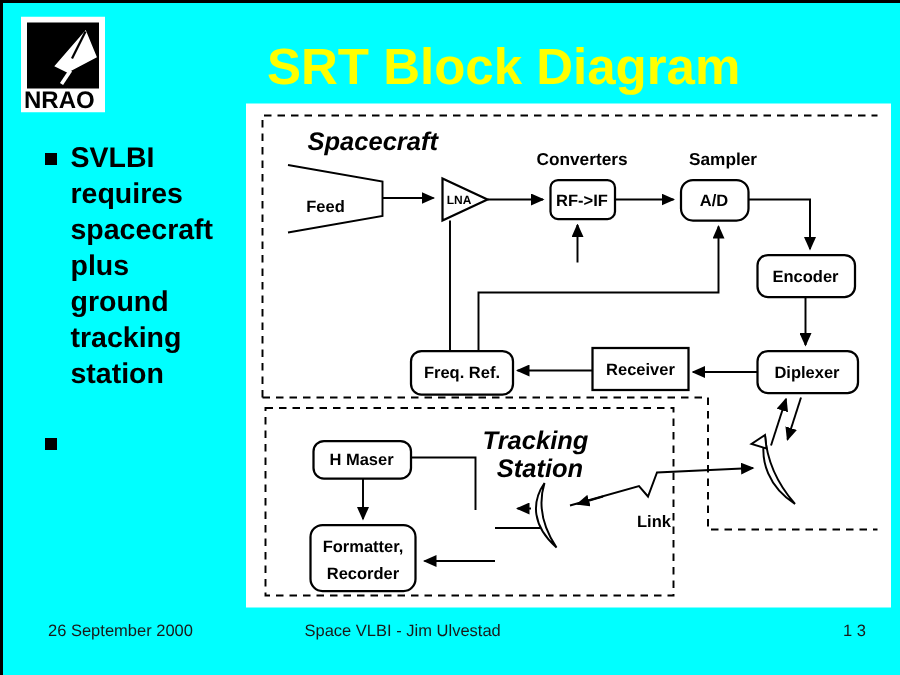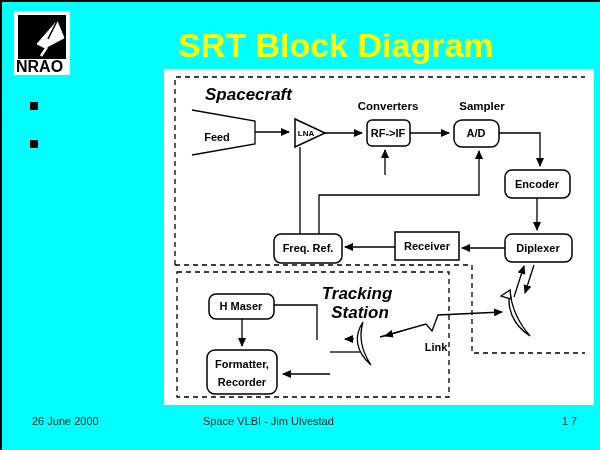--- a/index.html
+++ b/index.html
@@ -51,20 +51,27 @@
       <polyline points="33,36 27,45" fill="none" stroke="#FFFFFF" stroke-width="2.5"></polyline>
     </g>
     <text x="2" y="61" font-size="16" font-weight="bold" fill="#000000" stroke="#FFFFFF" stroke-width="2" paint-order="stroke">NRAO</text>
   </svg>
 
   <div class="title">SRT Block Diagram</div>
 
   <div class="bullets">
     <div class="bullet">
       <span class="bullet-sq"></span>
+      <span class="bullet-text">SVLBI
+requires
+spacecraft
+plus
+ground
+tracking
+station</span>
     </div>
     <div class="bullet">
       <span class="bullet-sq"></span>
     </div>
   </div>
 
   <div class="panel">
     <svg width="430" height="336" viewBox="0 0 430 336">
       <defs>
         <marker id="arw" markerWidth="9" markerHeight="8" refX="8" refY="4" orient="auto" markerUnits="userSpaceOnUse">
@@ -130,18 +137,18 @@
       <text class="boxlbl" x="263" y="181">Receiver</text>
       <text class="boxlbl" x="144" y="183">Freq. Ref.</text>
       <text class="boxlbl" x="77" y="241">H Maser</text>
       <text class="boxlbl" x="78" y="299">Formatter,</text>
       <text class="boxlbl" x="78" y="317">Recorder</text>
       <text class="boxlbl" x="272" y="282">Link</text>
     </svg>
   </div>
 
   <div class="footer">
-    <span class="footer-date">26 June 2000</span>
+    <span class="footer-date">26 September 2000</span>
     <span class="footer-center">Space VLBI - Jim Ulvestad</span>
-    <span class="footer-page">17</span>
+    <span class="footer-page">13</span>
   </div>
 
 </div>
 
 </body></html>

